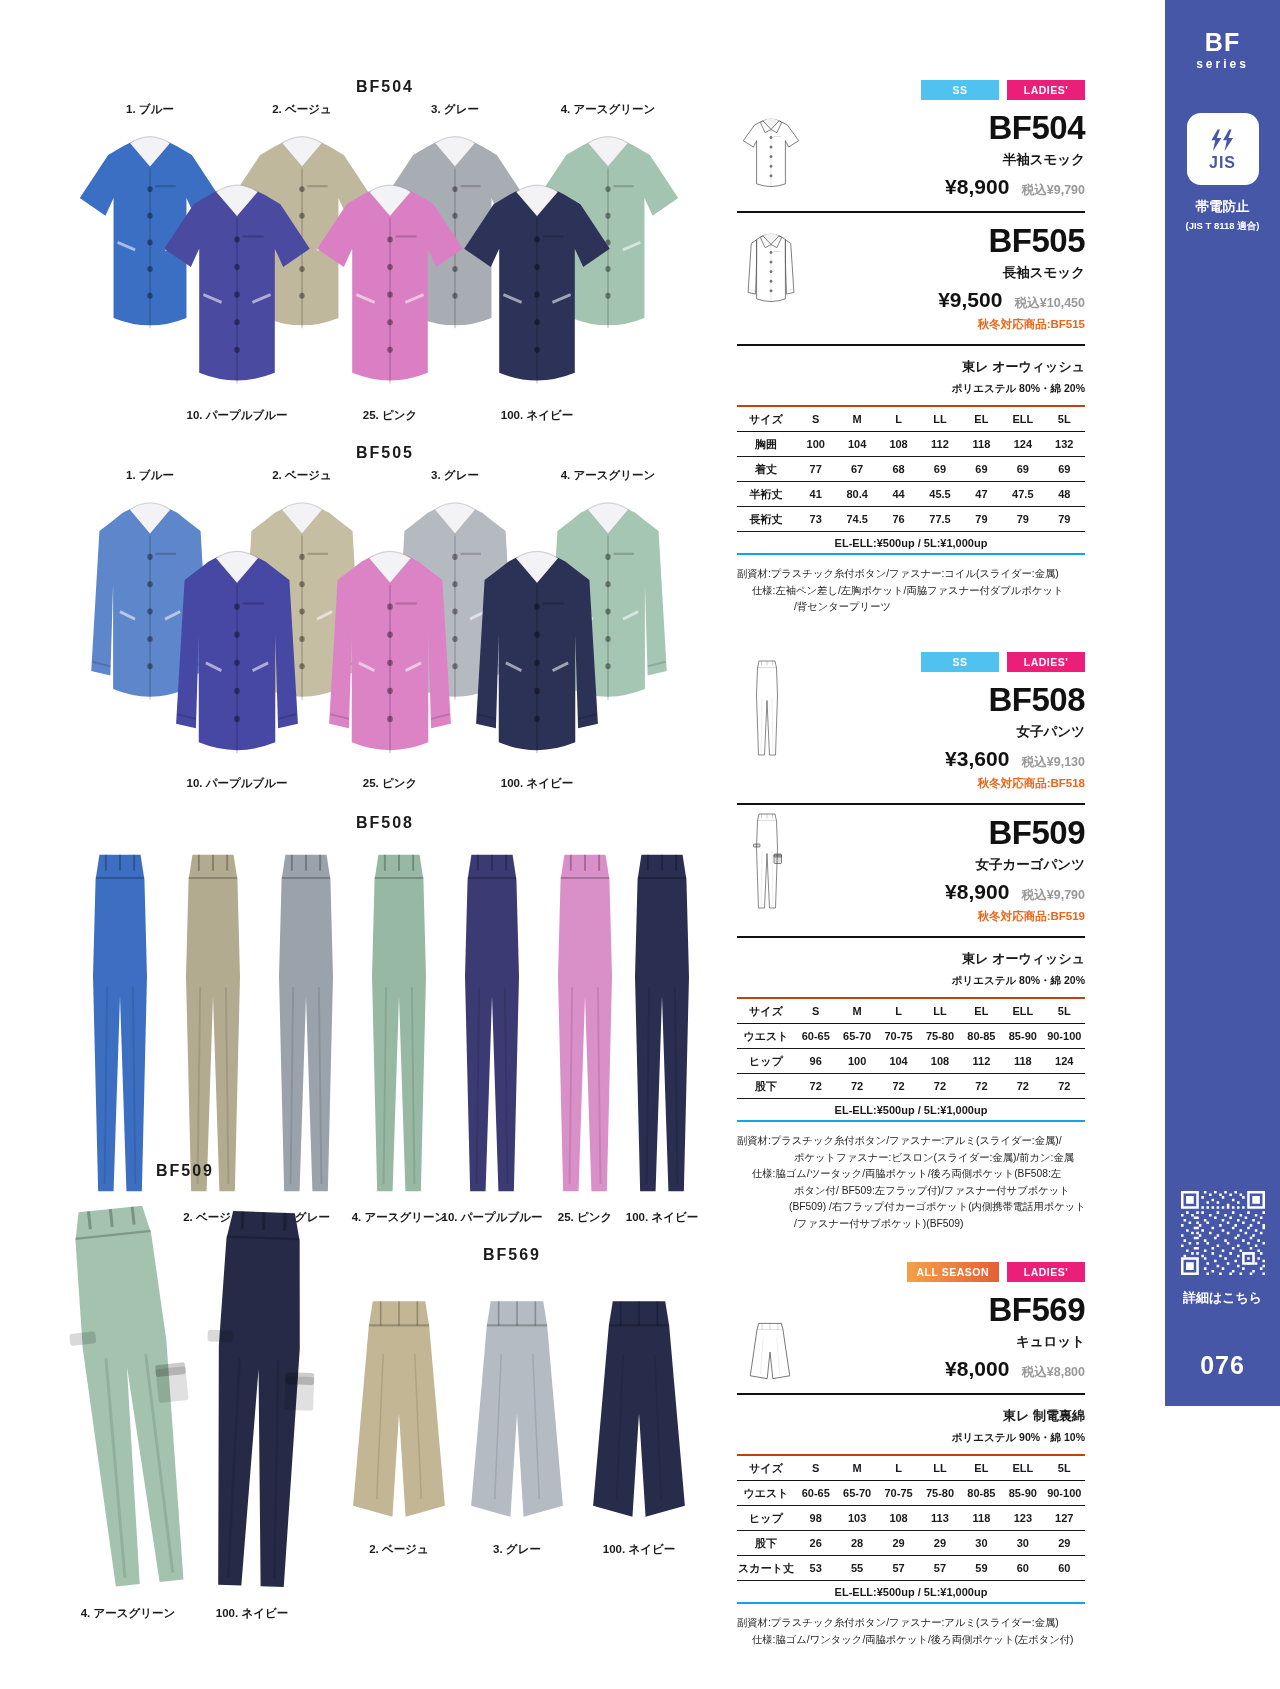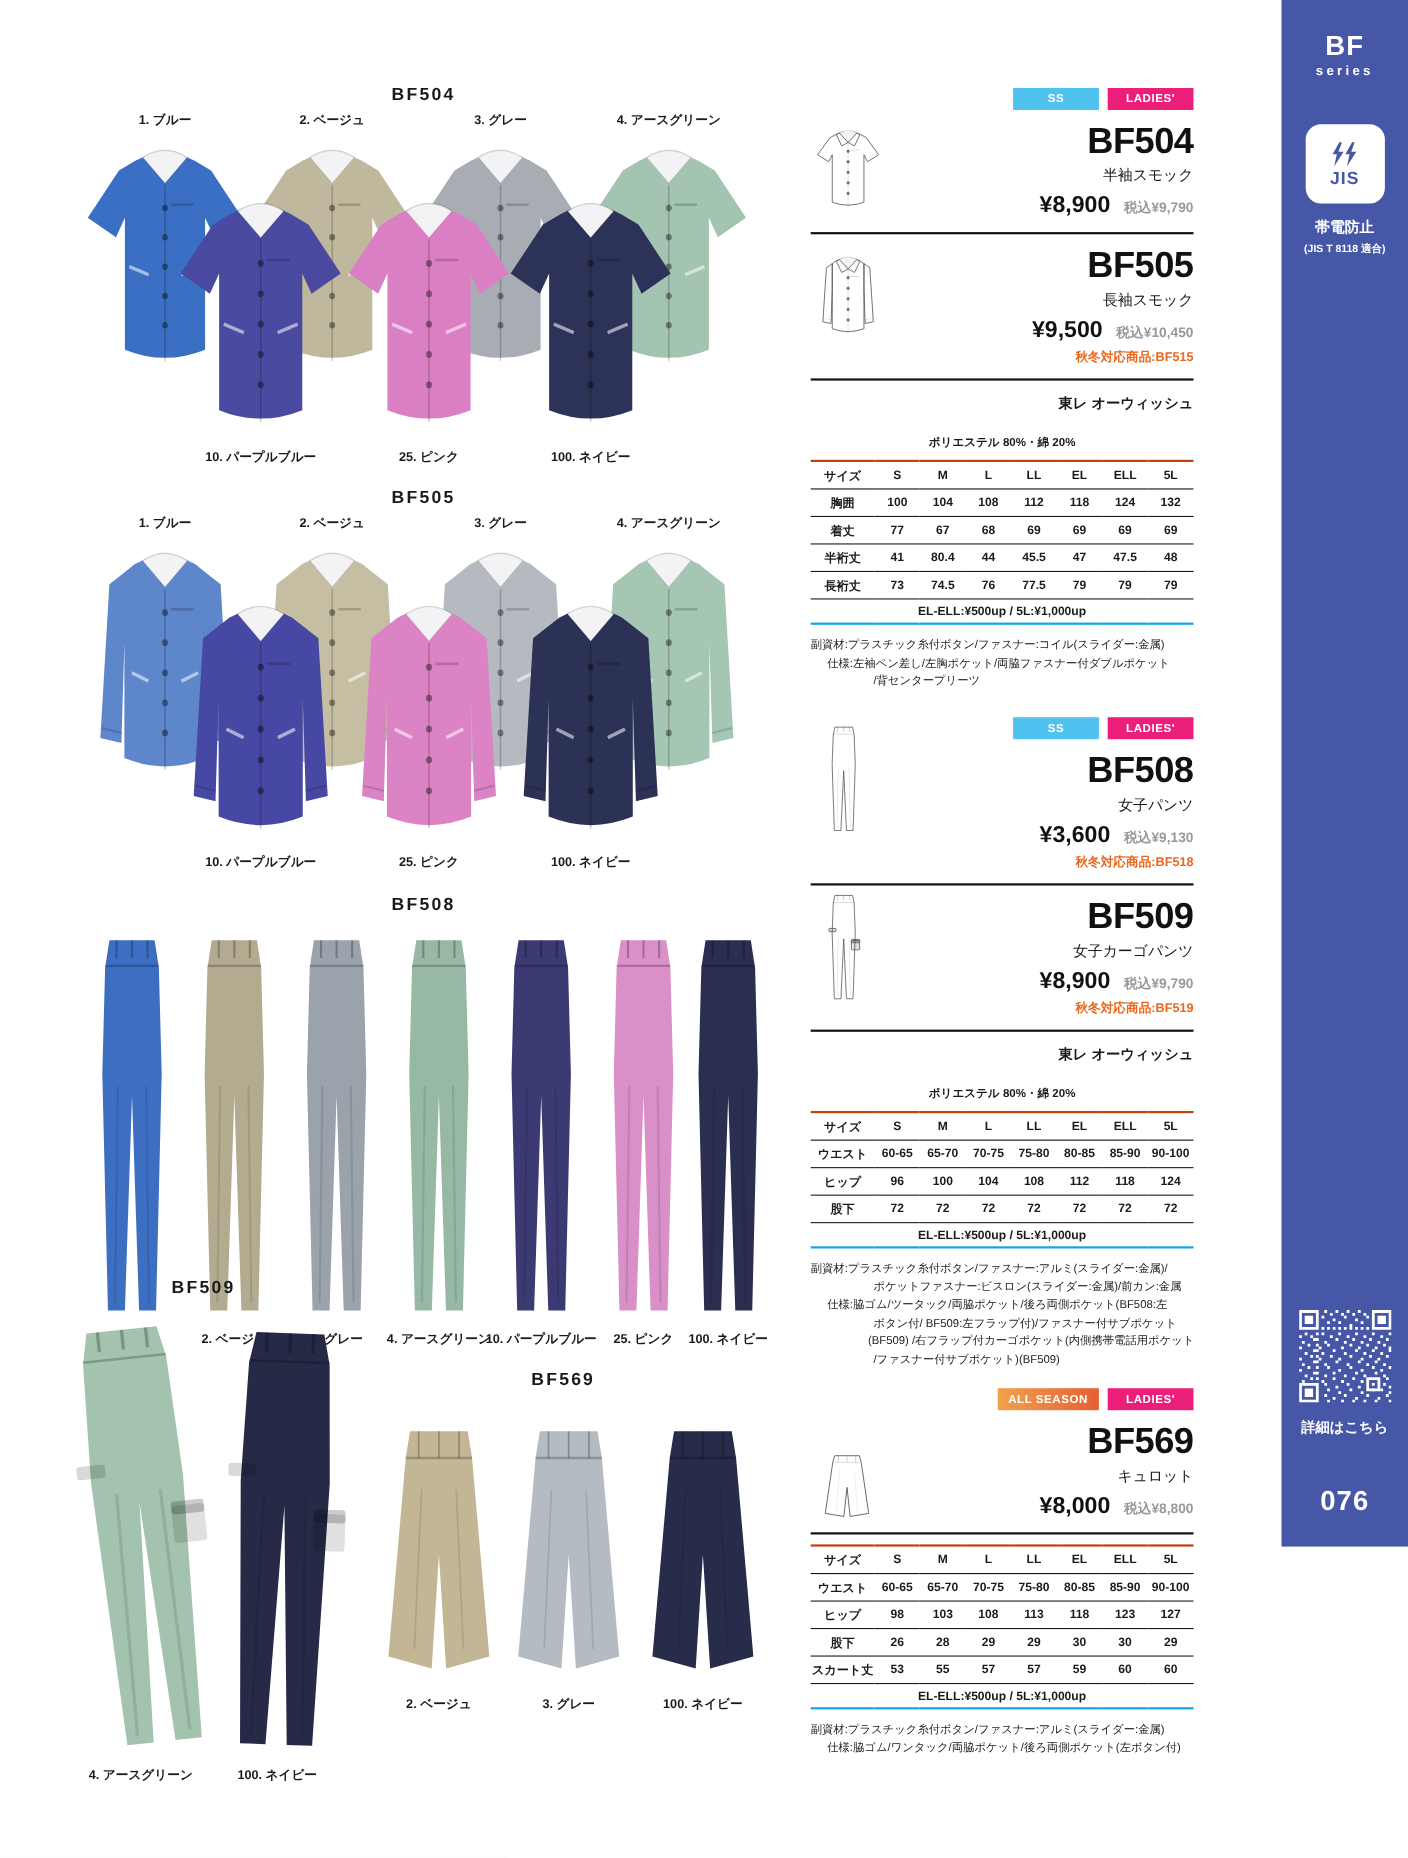--- a/index.html
+++ b/index.html
@@ -20,29 +20,29 @@
   .badge-row{display:flex;justify-content:flex-end;gap:8px;}
   .badge{height:20px;min-width:58px;padding:0 10px;display:flex;align-items:center;justify-content:center;
          color:#fff;font-size:10.5px;font-weight:700;letter-spacing:.5px;}
   .badge-ss{background:var(--c-ss,#4fc2ef);}
   .badge-ladies{background:var(--c-ladies,#eb1e79);}
   .badge-season{background:linear-gradient(90deg,var(--c-season-a,#f2a14b),var(--c-season-b,#e55f35));}
   .p-head{position:relative;margin-top:10px;text-align:right;}
   .p-icon{position:absolute;left:2px;}
   .p-icon use{fill:#fff;stroke:#555;stroke-width:1.4;}
   .p-code{font-size:33px;font-weight:700;letter-spacing:-.5px;line-height:36px;color:#111;}
-  .p-name{font-size:13.5px;font-weight:400;margin-top:5px;}
+  .p-name{font-size:13.5px;font-weight:700;margin-top:5px;}
   .p-priceline{margin-top:6px;}
   .p-price{font-size:21px;font-weight:700;color:#111;}
   .p-tax{font-size:12.5px;font-weight:700;color:#999;margin-left:8px;}
   .p-season{font-size:11.5px;font-weight:700;color:var(--c-orange,#e8671c);margin-top:5px;}
   .divider{height:2px;background:#111;margin:12px 0 0 0;}
   .mat{text-align:right;margin-top:12px;}
   .mat-brand{font-size:13px;font-weight:700;}
-  .mat-comp{font-size:10.5px;font-weight:700;margin-top:19px;text-align:center;}
+  .mat-comp{font-size:10.5px;font-weight:700;margin-top:6px;}
   table.spec{width:100%;border-collapse:collapse;table-layout:fixed;margin-top:9px;}
   table.spec th,table.spec td{font-size:11px;text-align:center;padding:4.5px 1px;
         border-bottom:1px solid #1a1a1a;white-space:nowrap;}
   table.spec th{font-weight:700;}
   table.spec td{font-weight:700;}
   table.spec tr.hd th{border-top:2px solid #c2410c;border-bottom:1.5px solid #111;}
   table.spec col.c0{width:58px;}
   table.spec td.note{font-weight:700;border-bottom:2px solid #0ea5e9;}
   .notes{margin-top:11px;}
   .nline{font-size:10.3px;font-weight:400;color:#222;line-height:16.5px;white-space:nowrap;}
@@ -466,20 +466,24 @@
           <use href="#sym-culotte" style="--c:#ffffff"></use>
         </svg>
       <div class="p-code">BF569</div>
       <div class="p-name">キュロット</div>
       <div class="p-priceline">
         <span class="p-price">¥8,000</span>
         <span class="p-tax">税込¥8,800</span>
       </div>
     </div>
     <div class="divider"></div>
+    <div class="mat">
+      <div class="mat-brand">東レ 制電裏綿</div>
+      <div class="mat-comp">ポリエステル 90%・綿 10%</div>
+    </div>
     <table class="spec">
       <colgroup>
           <col class="c0">
           <col>
           <col>
           <col>
           <col>
           <col>
           <col>
           <col>

